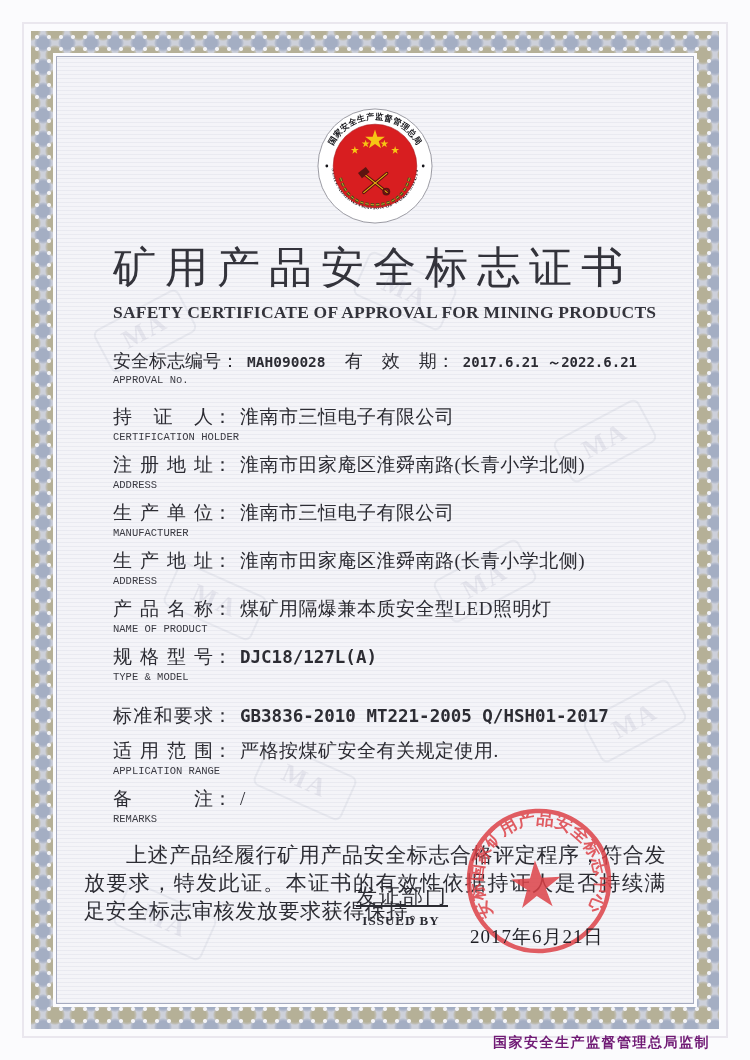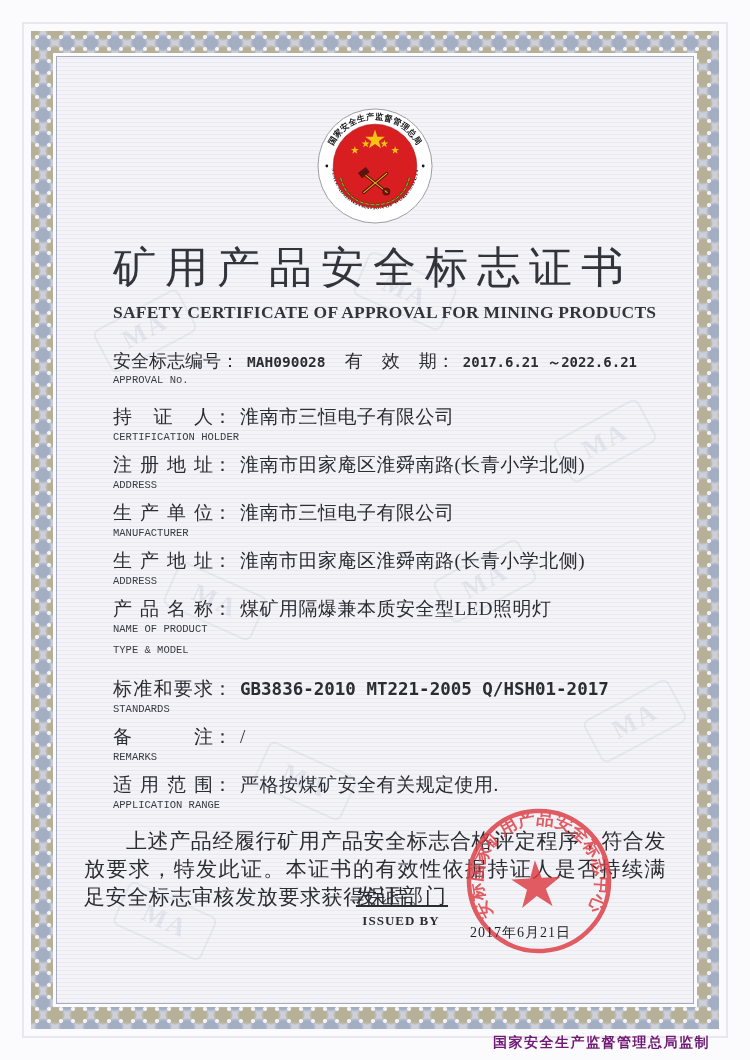--- a/index.html
+++ b/index.html
@@ -73,21 +73,21 @@
     margin:16px -29px 0;font-size:21px;line-height:28px;
     text-indent:2em;letter-spacing:.6px;text-align:justify;
   }
   .issued-by{position:absolute;left:356px;top:882px;width:90px;text-align:center;}
   .ib-cn{font-size:21px;letter-spacing:2px;white-space:nowrap;text-decoration:underline;}
   .ib-en{font-size:13px;font-weight:700;letter-spacing:1px;margin-top:3px;
          font-family:"Liberation Serif",serif;}
   .seal{position:absolute;left:464px;top:806px;width:150px;height:150px;opacity:.84;
         transform:rotate(-3deg);}
   .seal-text{font-family:"Liberation Serif",serif;}
-  .issue-date{position:absolute;left:470px;top:924px;font-size:14px;letter-spacing:1px;color:#1e1e24;white-space:nowrap;}
+  .issue-date{position:absolute;left:470px;top:924px;font-size:19px;letter-spacing:1px;color:#1e1e24;white-space:nowrap;}
   .footer{position:absolute;right:40px;bottom:8px;font-size:14px;font-weight:700;
           letter-spacing:1.5px;color:#701a75;white-space:nowrap;}
 </style>
 </head>
 <body>
 
 <div class="page">
 
   <div class="outer-line"></div>
   <div class="band"></div>
@@ -178,36 +178,36 @@
         <div class="cn"><span class="flabel">生产地址</span><span class="colon">：</span><span class="fvalue">淮南市田家庵区淮舜南路(长青小学北侧)</span></div>
         <div class="en">ADDRESS</div>
       </div>
 
       <div class="frow">
         <div class="cn"><span class="flabel">产品名称</span><span class="colon">：</span><span class="fvalue">煤矿用隔爆兼本质安全型LED照明灯</span></div>
         <div class="en">NAME OF PRODUCT</div>
       </div>
 
       <div class="frow">
+        <div class="cn"><span class="flabel">规格型号</span><span class="colon">：</span><span class="fvalue mono">DJC18/127L(A)</span></div>
         <div class="en">TYPE &amp; MODEL</div>
       </div>
 
       <div class="frow gap-before">
         <div class="cn"><span class="flabel">标准和要求</span><span class="colon">：</span><span class="fvalue mono">GB3836-2010 MT221-2005 Q/HSH01-2017</span></div>
-        <div class="en">STANDARDS</div>
+      </div>
+
+      <div class="frow">
+        <div class="cn"><span class="flabel">适用范围</span><span class="colon">：</span><span class="fvalue">严格按煤矿安全有关规定使用.</span></div>
+        <div class="en">APPLICATION RANGE</div>
       </div>
 
       <div class="frow">
         <div class="cn"><span class="flabel">备注</span><span class="colon">：</span><span class="fvalue">/</span></div>
         <div class="en">REMARKS</div>
-      </div>
-
-      <div class="frow">
-        <div class="cn"><span class="flabel">适用范围</span><span class="colon">：</span><span class="fvalue">严格按煤矿安全有关规定使用.</span></div>
-        <div class="en">APPLICATION RANGE</div>
       </div>
 
     </div>
 
     <p class="statement">上述产品经履行矿用产品安全标志合格评定程序，符合发放要求，特发此证。本证书的有效性依据持证人是否持续满足安全标志审核发放要求获得保持。</p>
 
   </div>
 
   <div class="issued-by">
     <div class="ib-cn">发证部门</div>

